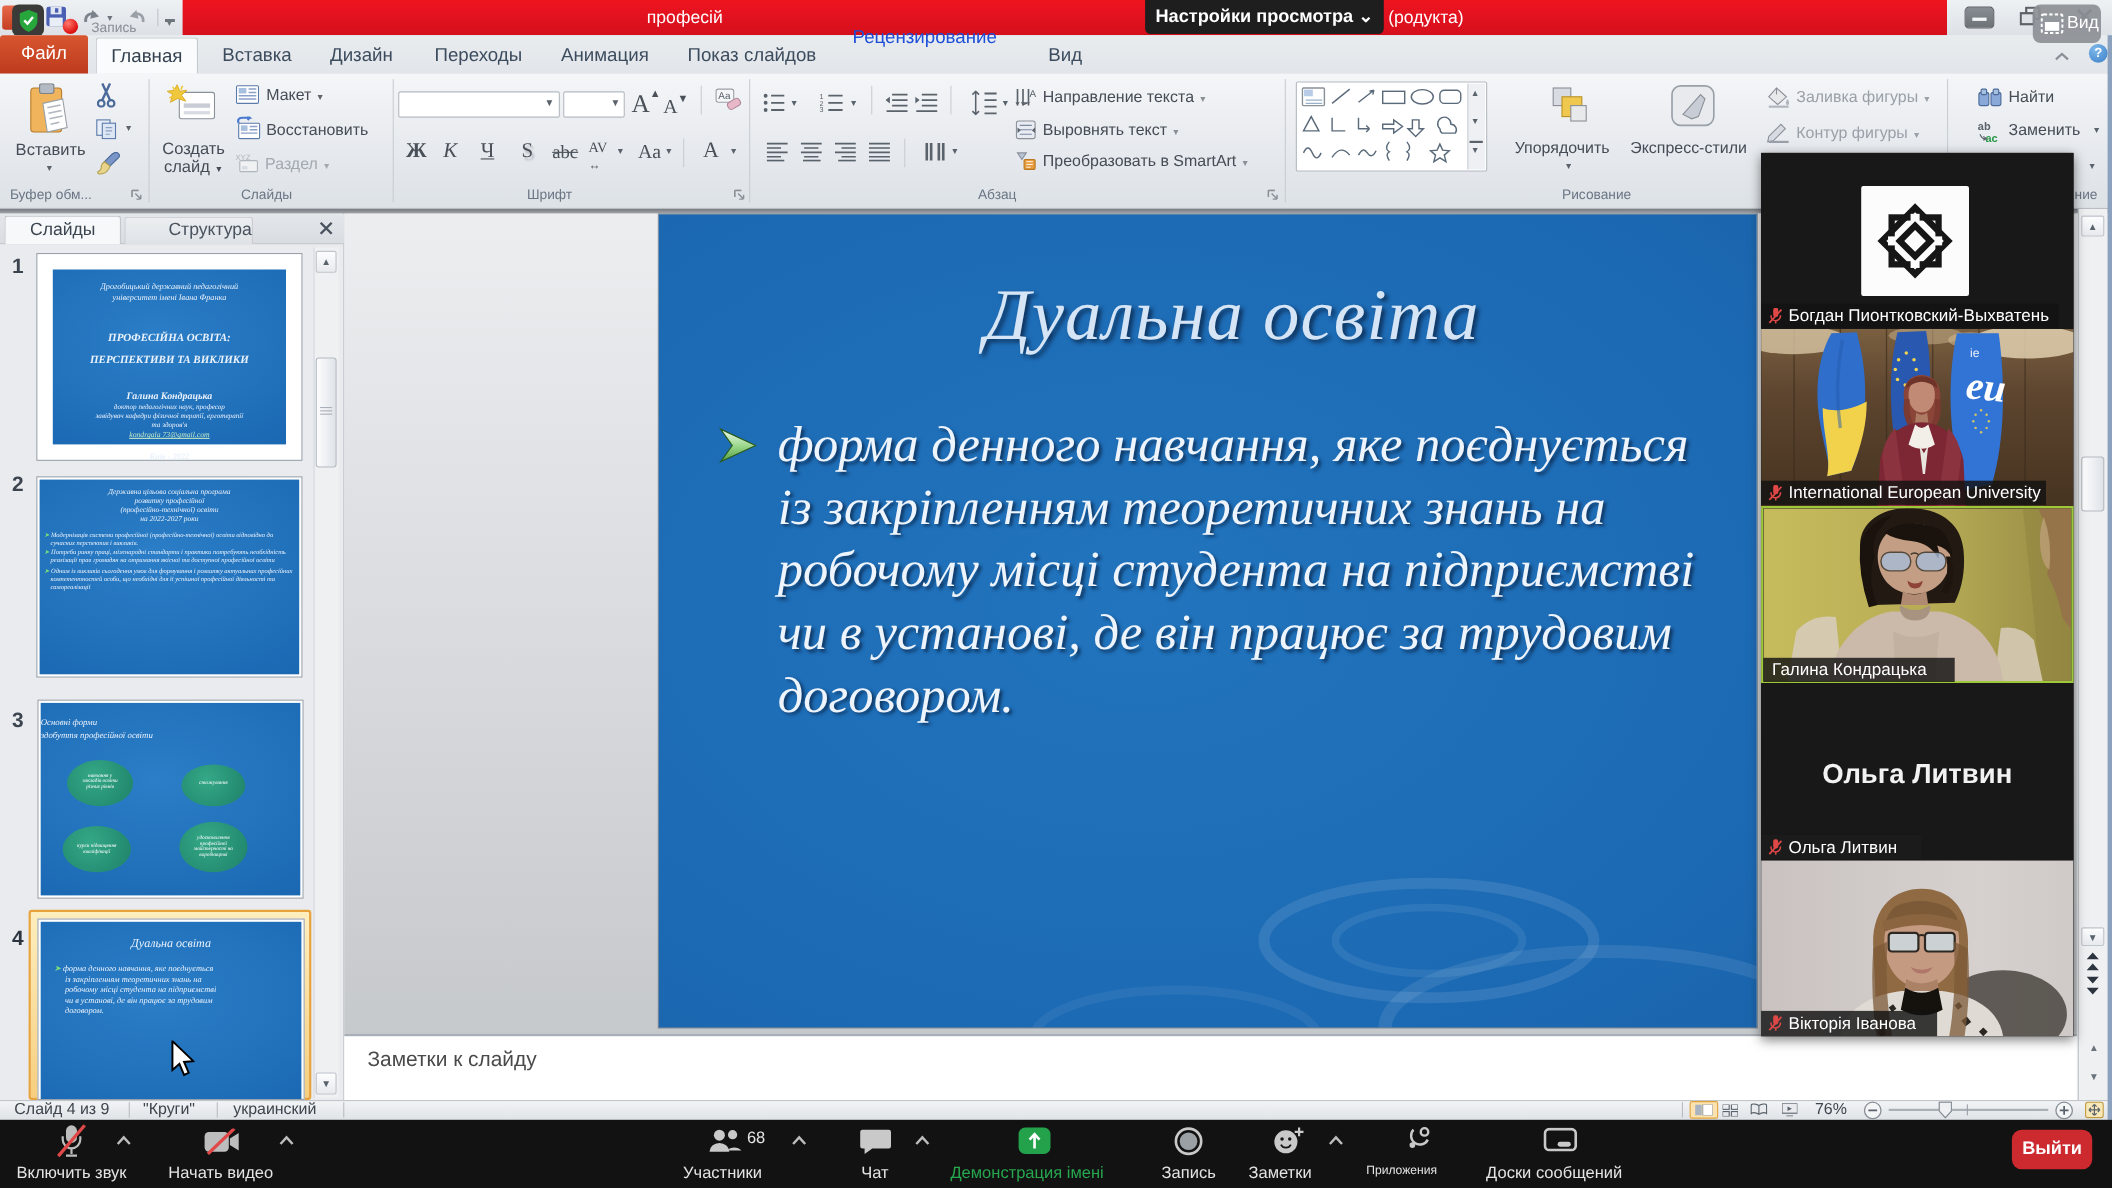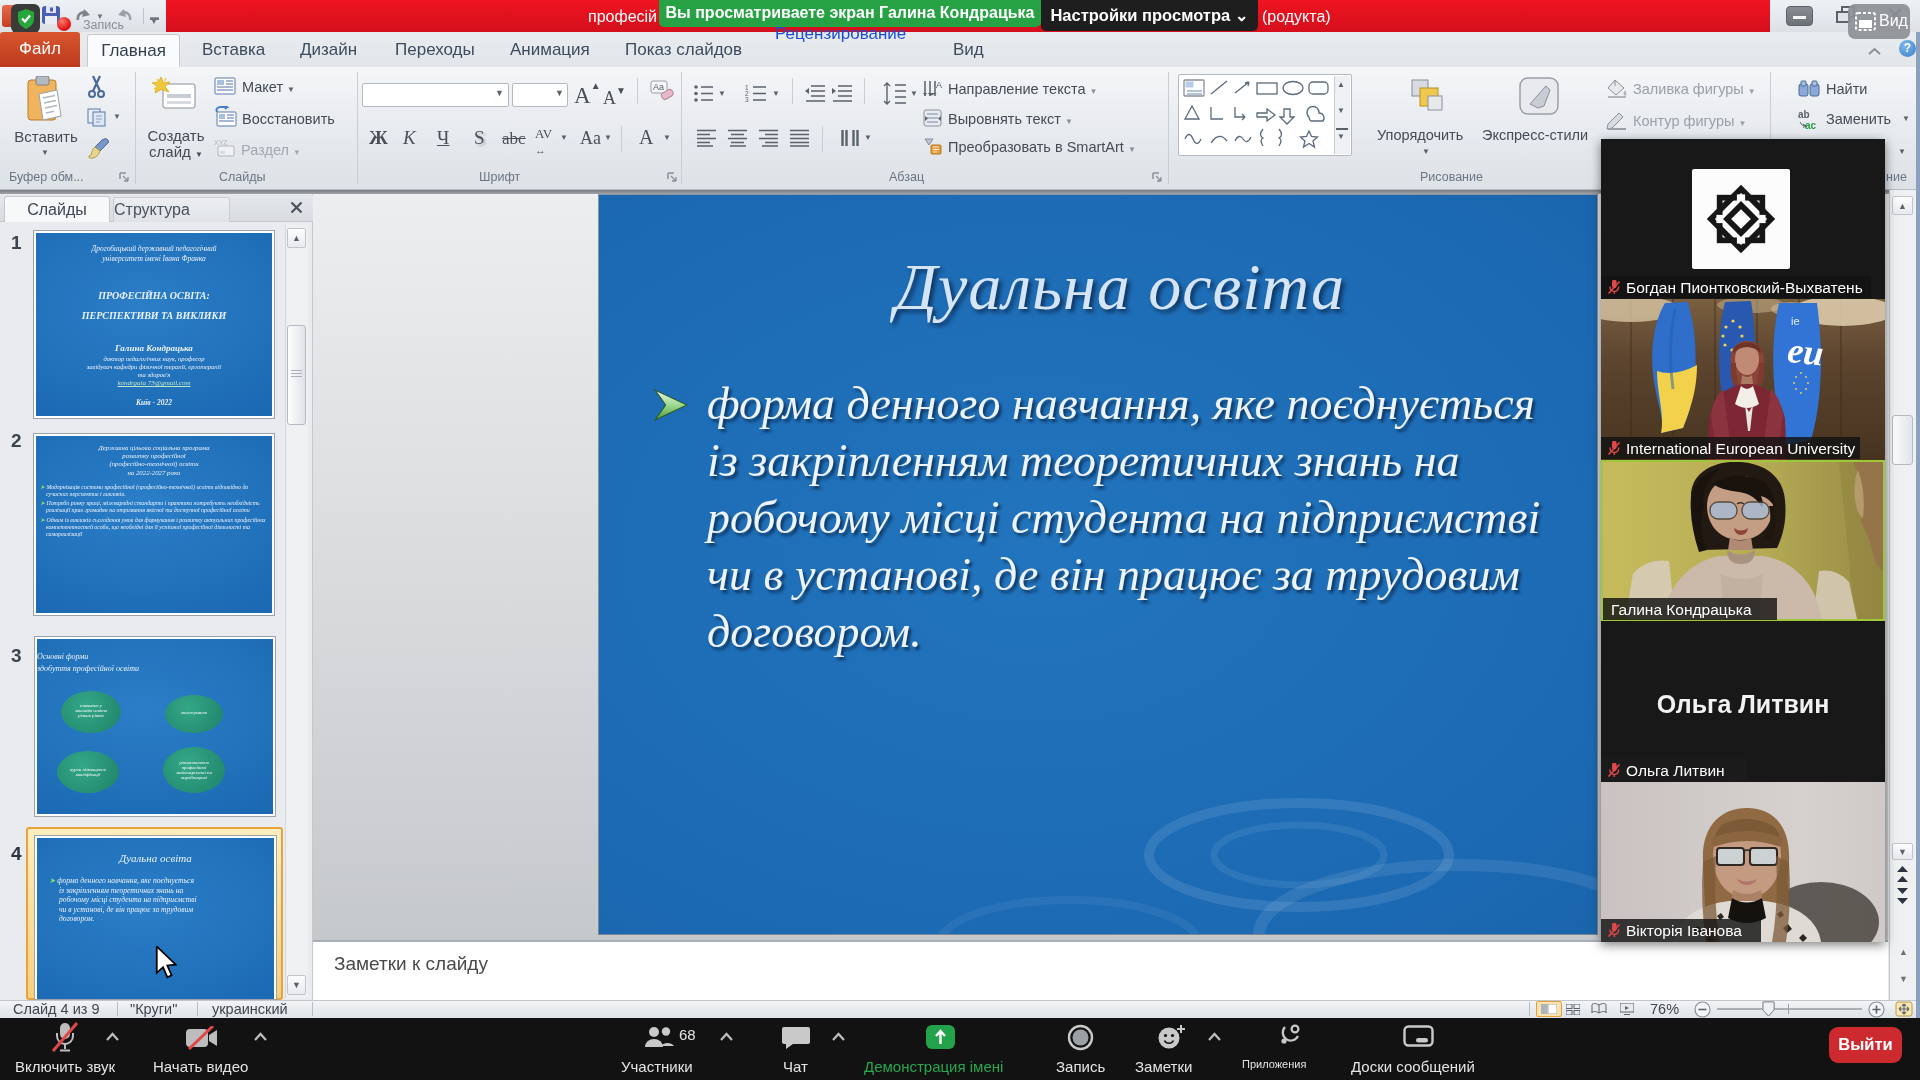--- a/index.html
+++ b/index.html
@@ -40,21 +40,20 @@
       <path d="M8 1 L2 7 L10 9 Z" fill="#9aa0a8"></path>
     </svg>
 <div class="a" style="left:83px;top:18px;font-size:12.5px;color:#8a8f96">Запись</div>
 <div class="a" style="left:143px;top:8px;width:1px;height:16px;background:#c0c5cb"></div>
 <div class="a" style="left:150px;top:12px;color:#6e747b;font-size:9px">▬<br></div>
 <div class="a" style="left:150px;top:17px;color:#6e747b;font-size:8px">▼</div>
 
 <div class="a" style="left:588px;top:8px;font-size:16px;color:#fff">професій</div>
 <div class="a" style="left:1262px;top:8px;font-size:16px;color:#fff">(родукта)</div>
 
-<div class="a" style="left:659px;top:0;width:382px;height:27px;background:#26a143;border-radius:0 0 5px 5px;color:#fff;font-size:16px;font-weight:bold;text-align:center;line-height:26px">Вы просматриваете экран Галина Кондрацька</div>
 <div class="a" style="left:1041px;top:0;width:217px;height:31px;background:#1e1e1e;border-radius:0 0 5px 5px;color:#fff;font-size:16.5px;font-weight:bold;text-align:center;line-height:30px">Настройки просмотра ⌄</div>
 
 <svg class="a" style="left:1888px;top:8px" width="14" height="13" viewBox="0 0 14 13">
       <path d="M1 1 L13 12 M13 1 L1 12" stroke="#5d6166" stroke-width="2.6"></path>
     </svg>
 <div class="a" style="left:1786px;top:6px;width:27px;height:20px;background:linear-gradient(#888d93,#6d7277);border-radius:4px;border:1px solid #5d6167"></div>
 <div class="a" style="left:1793px;top:16px;width:13px;height:3px;background:#f2f4f6"></div>
 <svg class="a" style="left:1836px;top:6px" width="20" height="18" viewBox="0 0 20 18">
       <rect x="6" y="1" width="12" height="10" fill="none" stroke="#5d6268" stroke-width="2"></rect>
       <rect x="1" y="6" width="12" height="10" fill="#dfe3e8" stroke="#5d6268" stroke-width="2"></rect>
@@ -320,27 +319,27 @@
     </svg>
 <div class="a vt" style="left:1826px;top:111px">Заменить</div>
 <div class="a" style="left:1902px;top:114px;font-size:8px;color:#5a626b">▼</div>
 <div class="a" style="left:1898px;top:147px;font-size:8px;color:#5a626b">▼</div>
 <div class="a lbl" style="left:1886px;top:170px">ние</div>
 
 <div id="panel" class="a" style="left:0;top:190px;width:313px;height:810px;background:#e9ebee;border-right:1px solid #c4c8cd"></div>
 
 <div class="a" style="left:0;top:195px;width:313px;height:27px;background:linear-gradient(#e3e6ea,#d9dde2);border-bottom:1px solid #c4c8cd"></div>
 <div class="a" style="left:4px;top:196px;width:106px;height:26px;background:#f6f8fa;border:1px solid #c4c8cd;border-bottom:none;border-radius:3px 3px 0 0;font-size:16px;color:#3c4450;text-align:center;line-height:25px">Слайды</div>
-<div class="a" style="left:113px;top:197px;width:117px;height:25px;background:linear-gradient(#eceef1,#dfe3e7);border:1px solid #c9cdd2;border-bottom:none;border-radius:3px 3px 0 0;font-size:16px;color:#4a525e;text-align:left;line-height:24px">Структура</div>
+<div class="a" style="left:113px;top:197px;width:117px;height:25px;background:linear-gradient(#eceef1,#dfe3e7);border:1px solid #c9cdd2;border-bottom:none;border-radius:3px 3px 0 0;font-size:16px;color:#4a525e;text-align:right;line-height:24px">Структура</div>
 <svg class="a" style="left:290px;top:201px" width="13" height="13" viewBox="0 0 13 13">
       <path d="M1.5 1.5 L11.5 11.5 M11.5 1.5 L1.5 11.5" stroke="#4a525e" stroke-width="2.2"></path>
     </svg>
 
 <div class="a" style="left:11px;top:232px;font-size:19px;font-weight:bold;color:#3c4450">1</div>
-<div class="a" style="left:33px;top:230px;width:242px;height:189px;background:#fff;border:1px solid #9aa2ac;padding:2px">
+<div class="a" style="left:33px;top:230px;width:242px;height:189px;background:#fff;border:1px solid #9aa2ac;padding:14px">
  <div style="width:100%;height:100%;background:radial-gradient(130% 110% at 45% 40%,#2b7ec7 0%,#1a67b2 70%,#14599c 100%);position:relative;color:#eaf2fc;text-align:center;font-family:'Liberation Serif',serif;font-style:italic">
   <div style="padding-top:11px;font-size:7.5px;line-height:10px">Дрогобицький державний педагогічний<br>університет імені Івана Франка</div>
   <div style="margin-top:22px;font-size:10px;font-weight:bold;line-height:20px">ПРОФЕСІЙНА ОСВІТА:<br>ПЕРСПЕКТИВИ ТА ВИКЛИКИ</div>
   <div style="margin-top:17px;font-size:9px;font-weight:bold">Галина Кондрацька</div>
   <div style="margin-top:2px;font-size:6.5px;line-height:8px">доктор педагогічних наук, професор<br>завідувач кафедри фізичної терапії, ерготерапії<br>та здоров'я</div>
   <div style="font-size:7px"><span style="color:#bfe8c8;text-decoration:underline">kondrgala 73@gmail.com</span></div>
   <div style="margin-top:11px;font-size:7.5px;font-weight:bold">Київ - 2022</div>
  </div>
 </div>
 <div class="a" style="left:11px;top:430px;font-size:19px;font-weight:bold;color:#3c4450">2</div>

